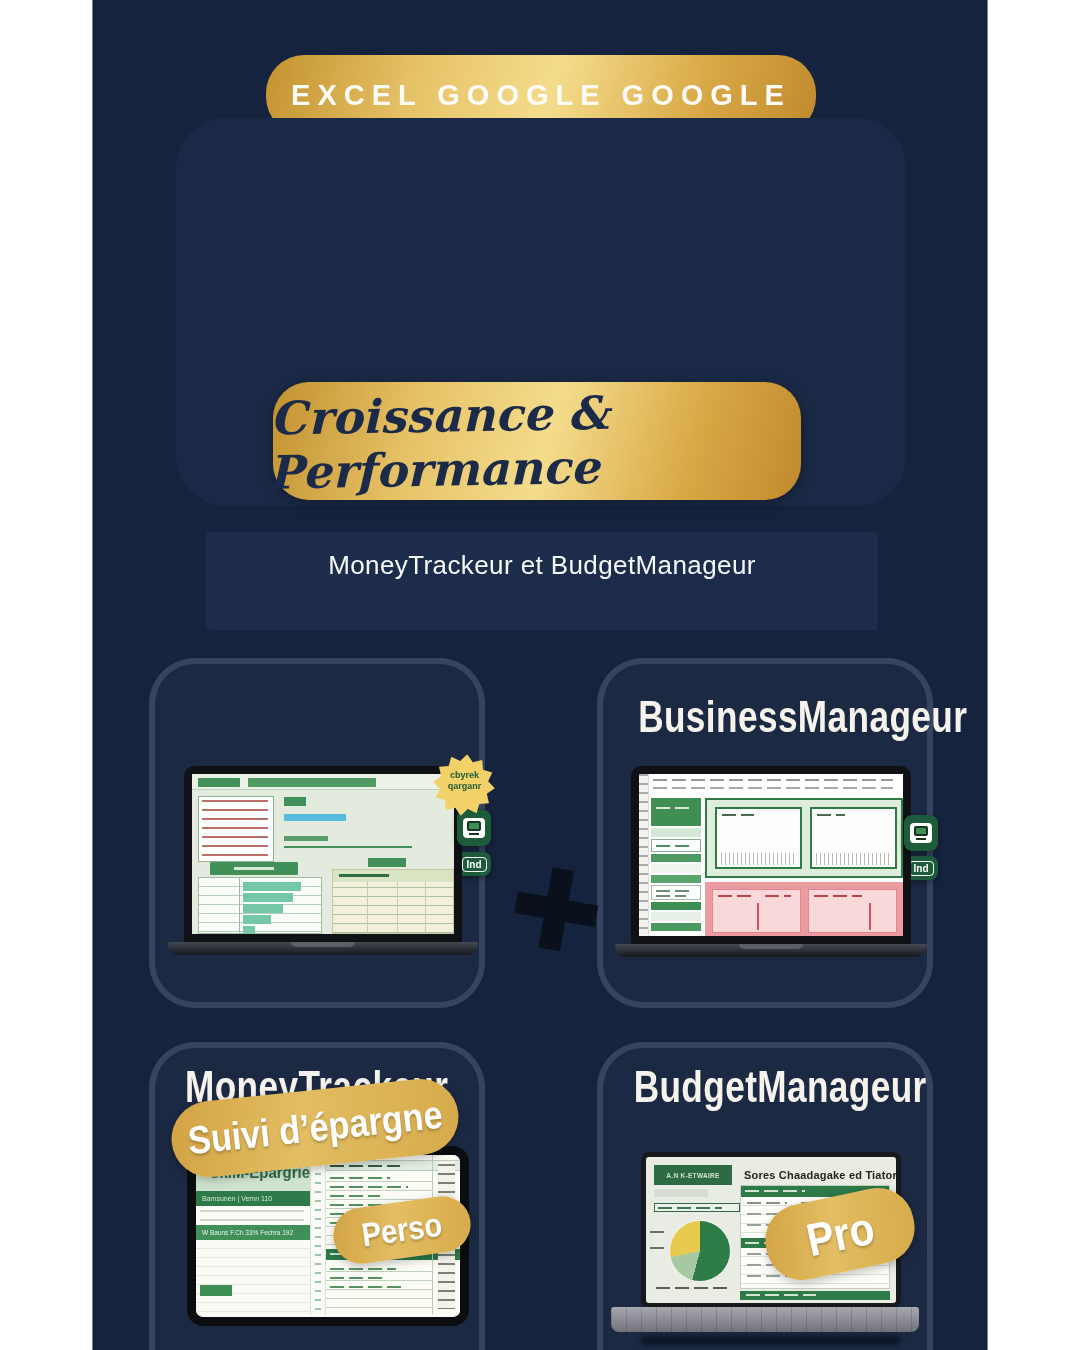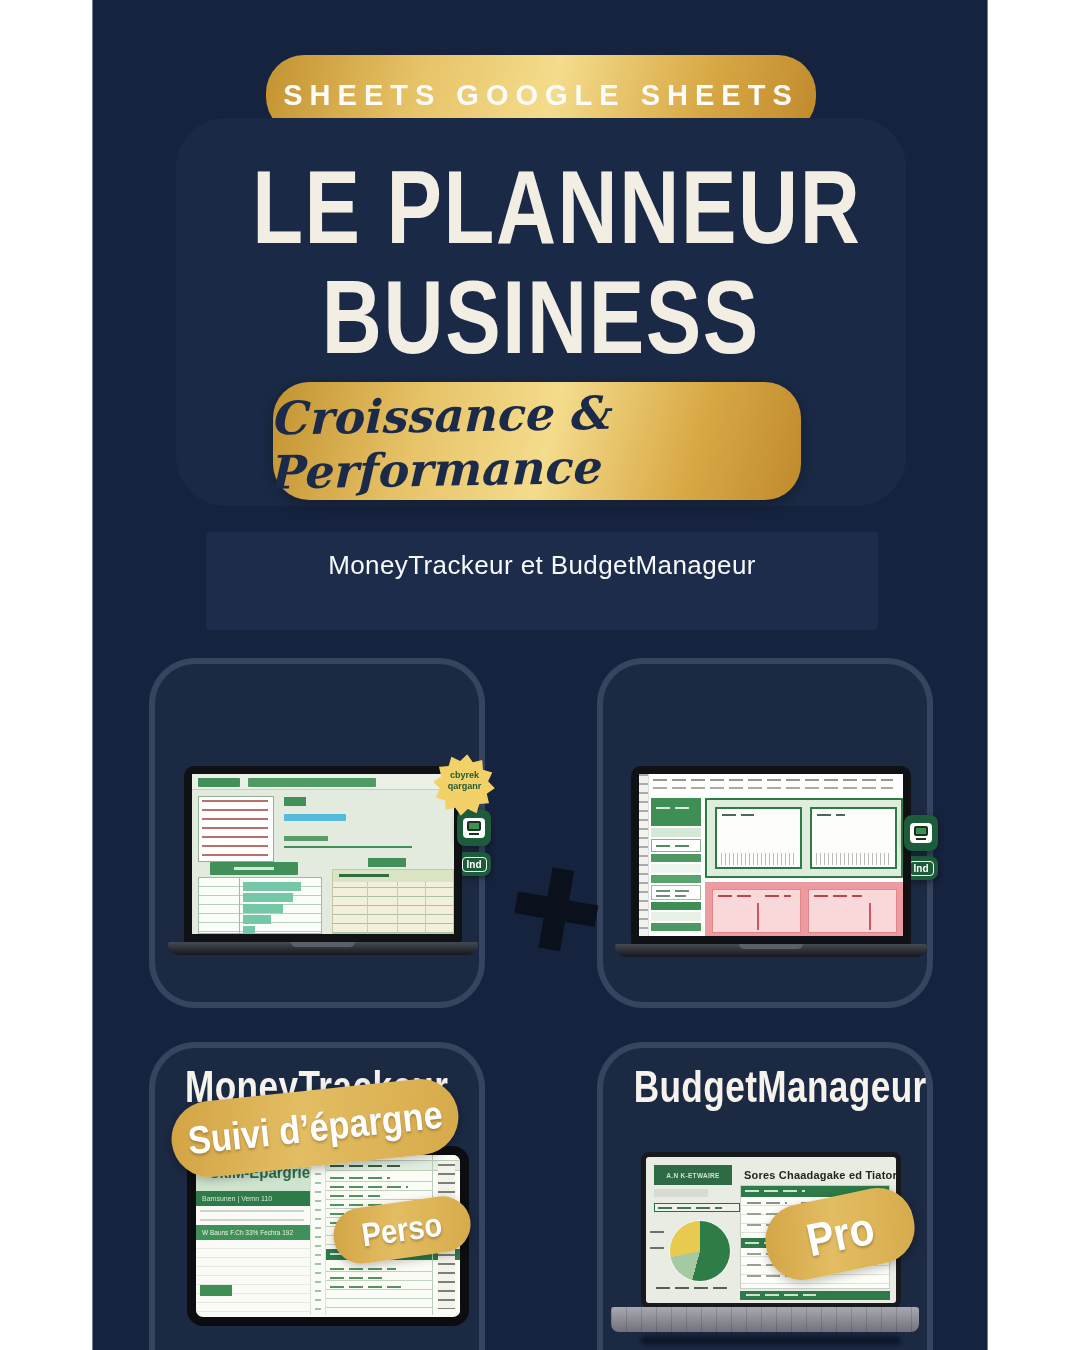--- a/index.html
+++ b/index.html
@@ -35,30 +35,25 @@
   .tinytxt { color:#d6e8d8; font-size:7px; line-height:15px; padding-left:6px;
              white-space:nowrap; overflow:hidden; filter:blur(.2px); }
 </style>
 </head>
 <body>
 
 <div id="canvas">
 
   <div class="abs goldgrad" style="left:173px; top:55px; width:550px; height:80px; border-radius:38px; z-index:1;
               display:flex; align-items:center; justify-content:center;">
-    <span style="color:#fdfcf8; font-size:29px; font-weight:600; letter-spacing:7px;">SHEETS GOOGLE SHEETS</span>
+    <span style="color:#fdfcf8; font-size:29px; font-weight:600; letter-spacing:7px;">EXCEL GOOGLE GOOGLE</span>
   </div>
 
   <div class="abs" style="left:83px; top:118px; width:730px; height:388px; background:#1a2945; border-radius:50px; z-index:2;"></div>
 
-  <div class="abs" style="left:83px; top:152px; width:730px; text-align:center; z-index:3;
-              color:#f3eee4; font-weight:700; font-size:104px; line-height:1.06; letter-spacing:2px;">
-    <span class="cond">LE PLANNEUR</span><br>
-    <span class="cond">BUSINESS</span>
-  </div>
 
   <div class="abs goldgrad" style="left:180px; top:382px; width:528px; height:118px; border-radius:36px; z-index:4;
               display:flex; align-items:center; justify-content:center; box-shadow:0 4px 14px rgba(0,0,0,.3);">
     <span style="font-family:'DejaVu Serif', serif; font-style:italic; font-weight:700;
                  font-size:46px; color:#1b2a49; transform:rotate(-1deg) skewX(-3deg);">Croissance &amp; Performance</span>
   </div>
 
   <div class="abs" style="left:113px; top:532px; width:672px; height:98px; background:#1d2c4b; border-radius:4px;
               text-align:center; color:#f8f9fb; font-size:26px; letter-spacing:.4px; padding-top:16px; line-height:34px;">
     <div>MoneyTrackeur et BudgetManageur</div>
@@ -120,20 +115,23 @@
   <div class="appbadge" style="left:364px; top:852px; height:24px;">
     <span style="color:#fff;font-size:10px;font-weight:700;border:1px solid #fff;border-radius:4px;padding:1px 4px;">Ind</span>
   </div>
 
   <div class="abs" style="left:408px; top:846px; width:110px; height:130px; z-index:8; display:flex;align-items:center;justify-content:center;
               font-family:'DejaVu Sans',sans-serif; font-size:112px; color:#0a101c; transform:rotate(10deg); font-weight:700;">
     <span>✚</span>
   </div>
 
   <div class="card" style="left:504px; top:658px; height:350px;"></div>
+  <div class="card-title" style="top:692px; width:336px; left:504px;">
+    <span class="cond">BusinessManageur</span>
+  </div>
 
   <div class="lid" style="left:538px; top:766px; width:280px; height:178px; z-index:5;">
     <div class="screen" style="background:#ffffff;">
       <div class="abs vlines" style="left:0;top:0;width:10px;height:100%;background-color:#f2f2ef;border-right:1px solid #ddd;--c:#aaa;"></div>
       <div class="abs hdash" style="left:14px;top:5px;width:240px;--c:#97978f;"></div>
       <div class="abs hdash" style="left:14px;top:13px;width:240px;--c:#aBA9a1;"></div>
 
       <div class="abs" style="left:12px;top:24px;width:50px;height:140px;">
         <div style="height:28px;background:#3f8f55;margin-bottom:2px;position:relative;">
           <div class="abs hdash" style="left:5px;top:9px;width:38px;--c:#d9ead b;--c:#d9eadb;"></div>

